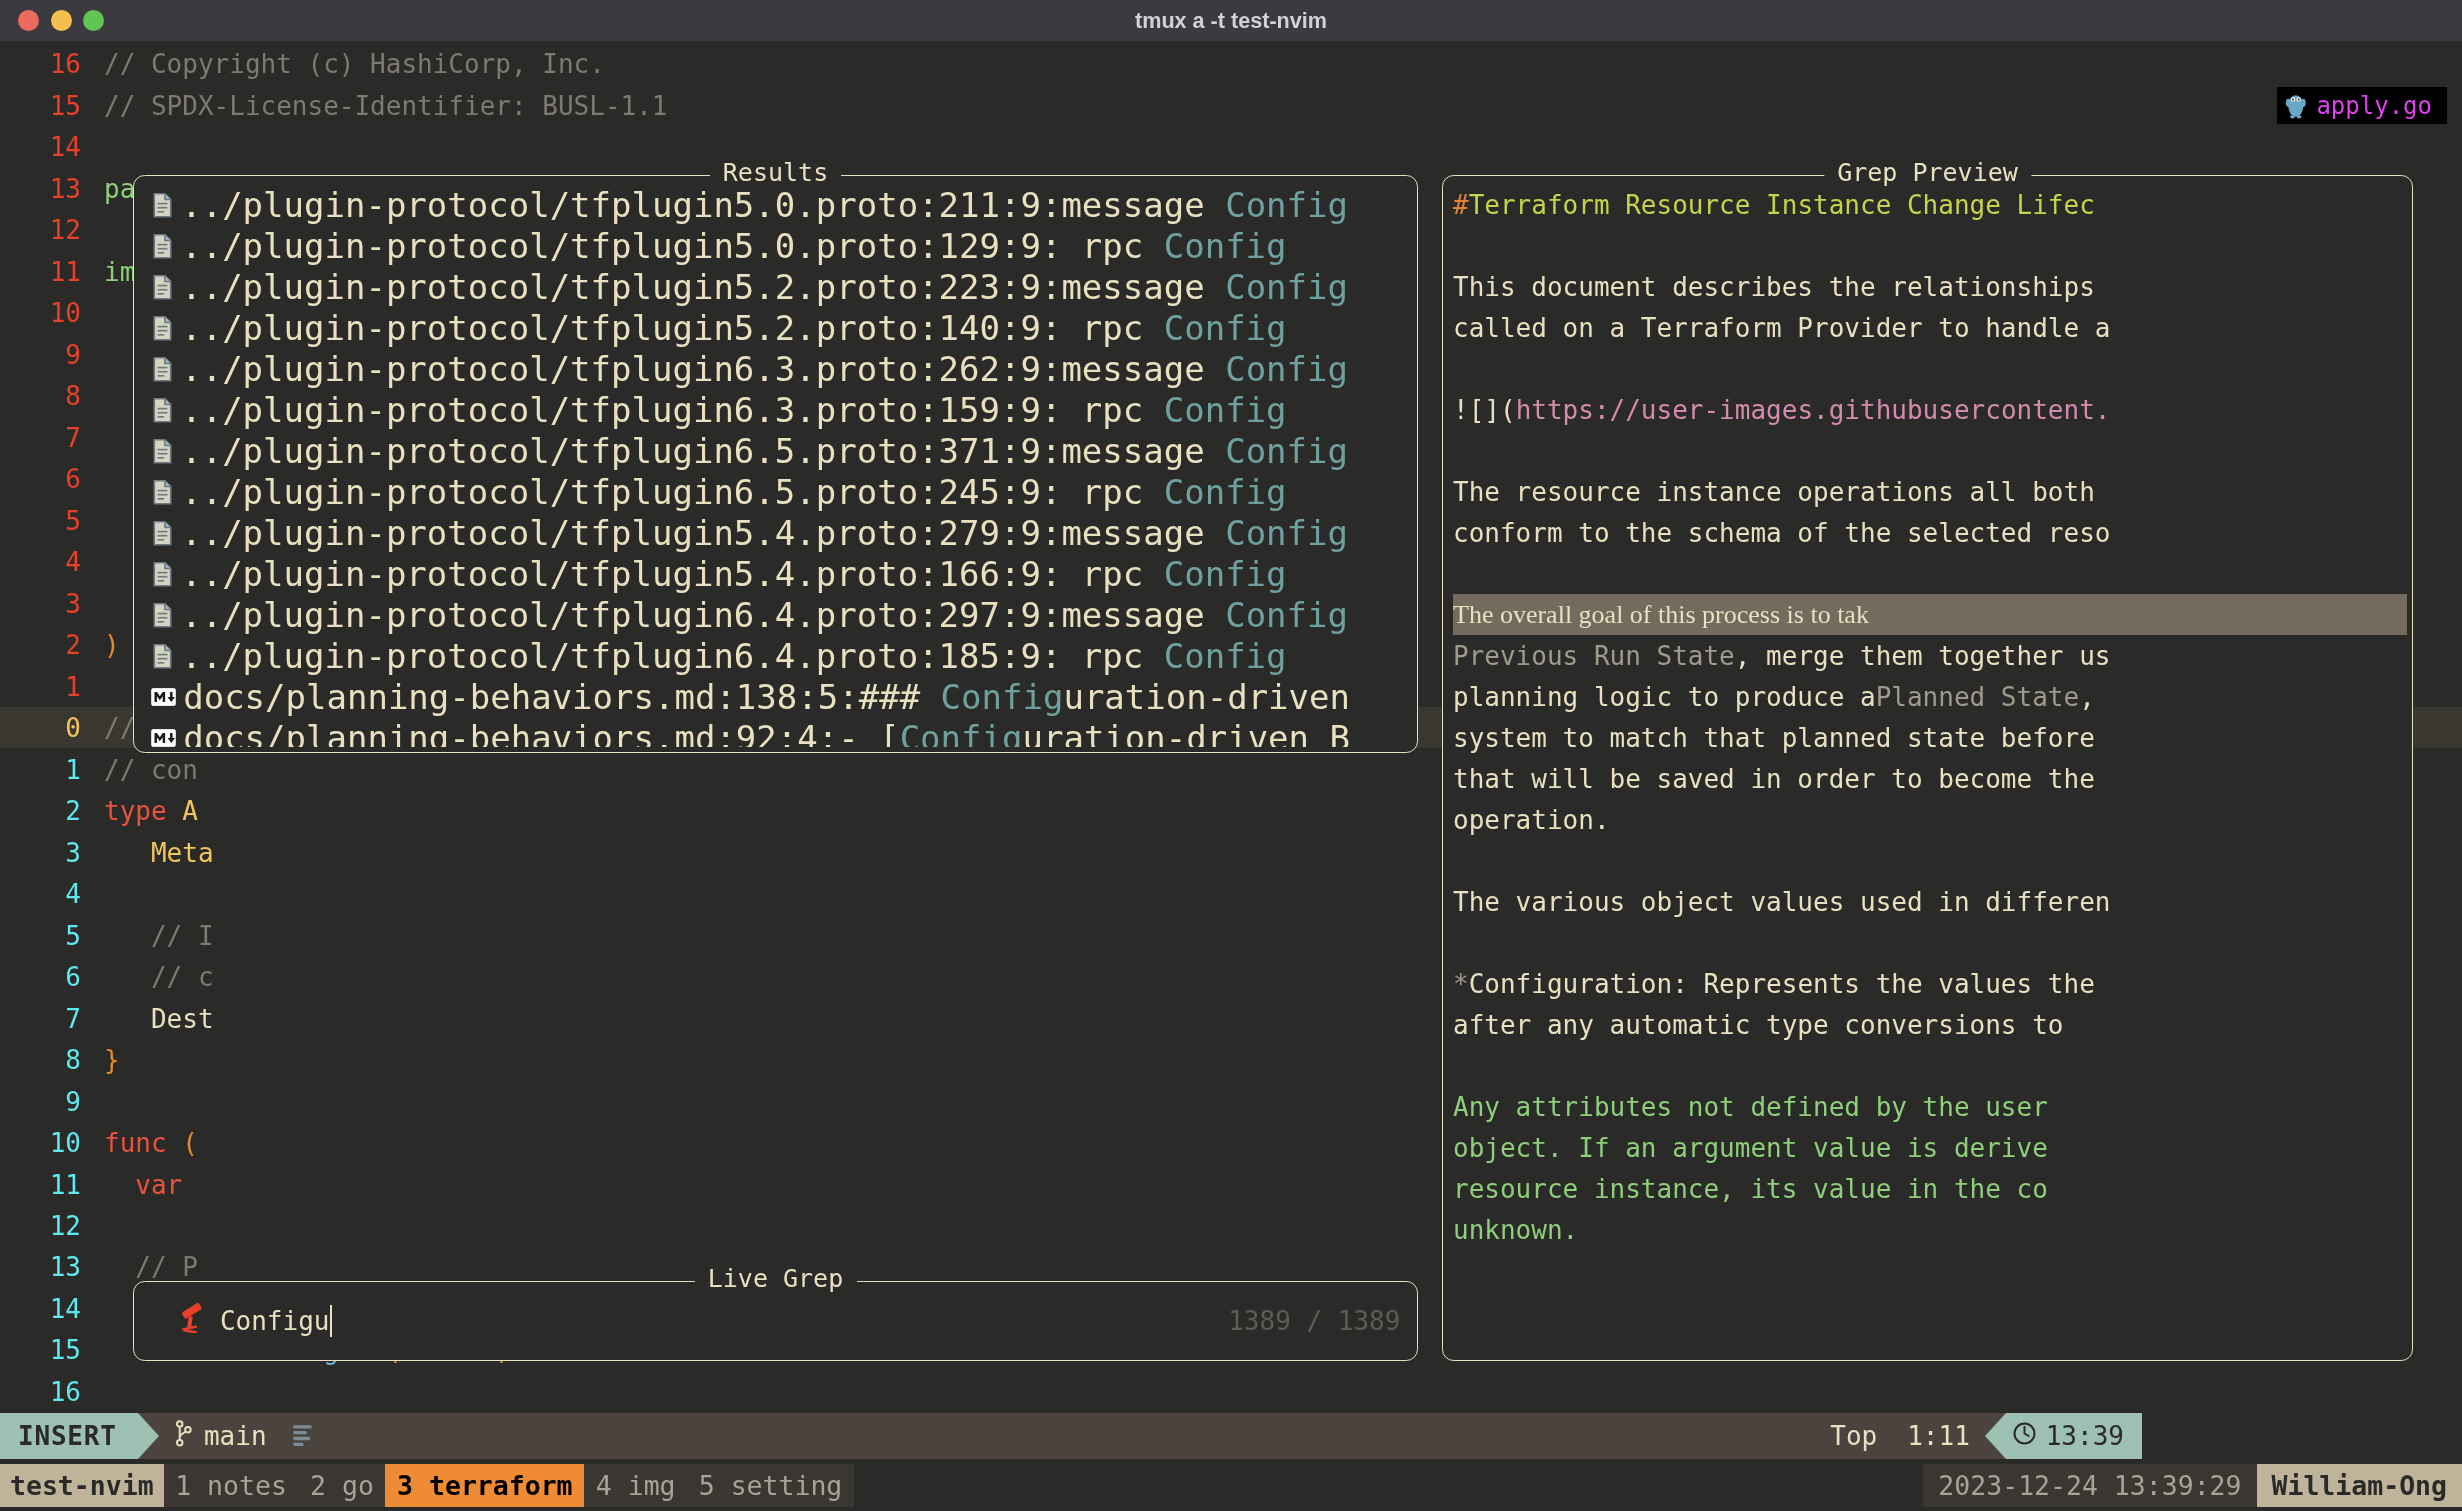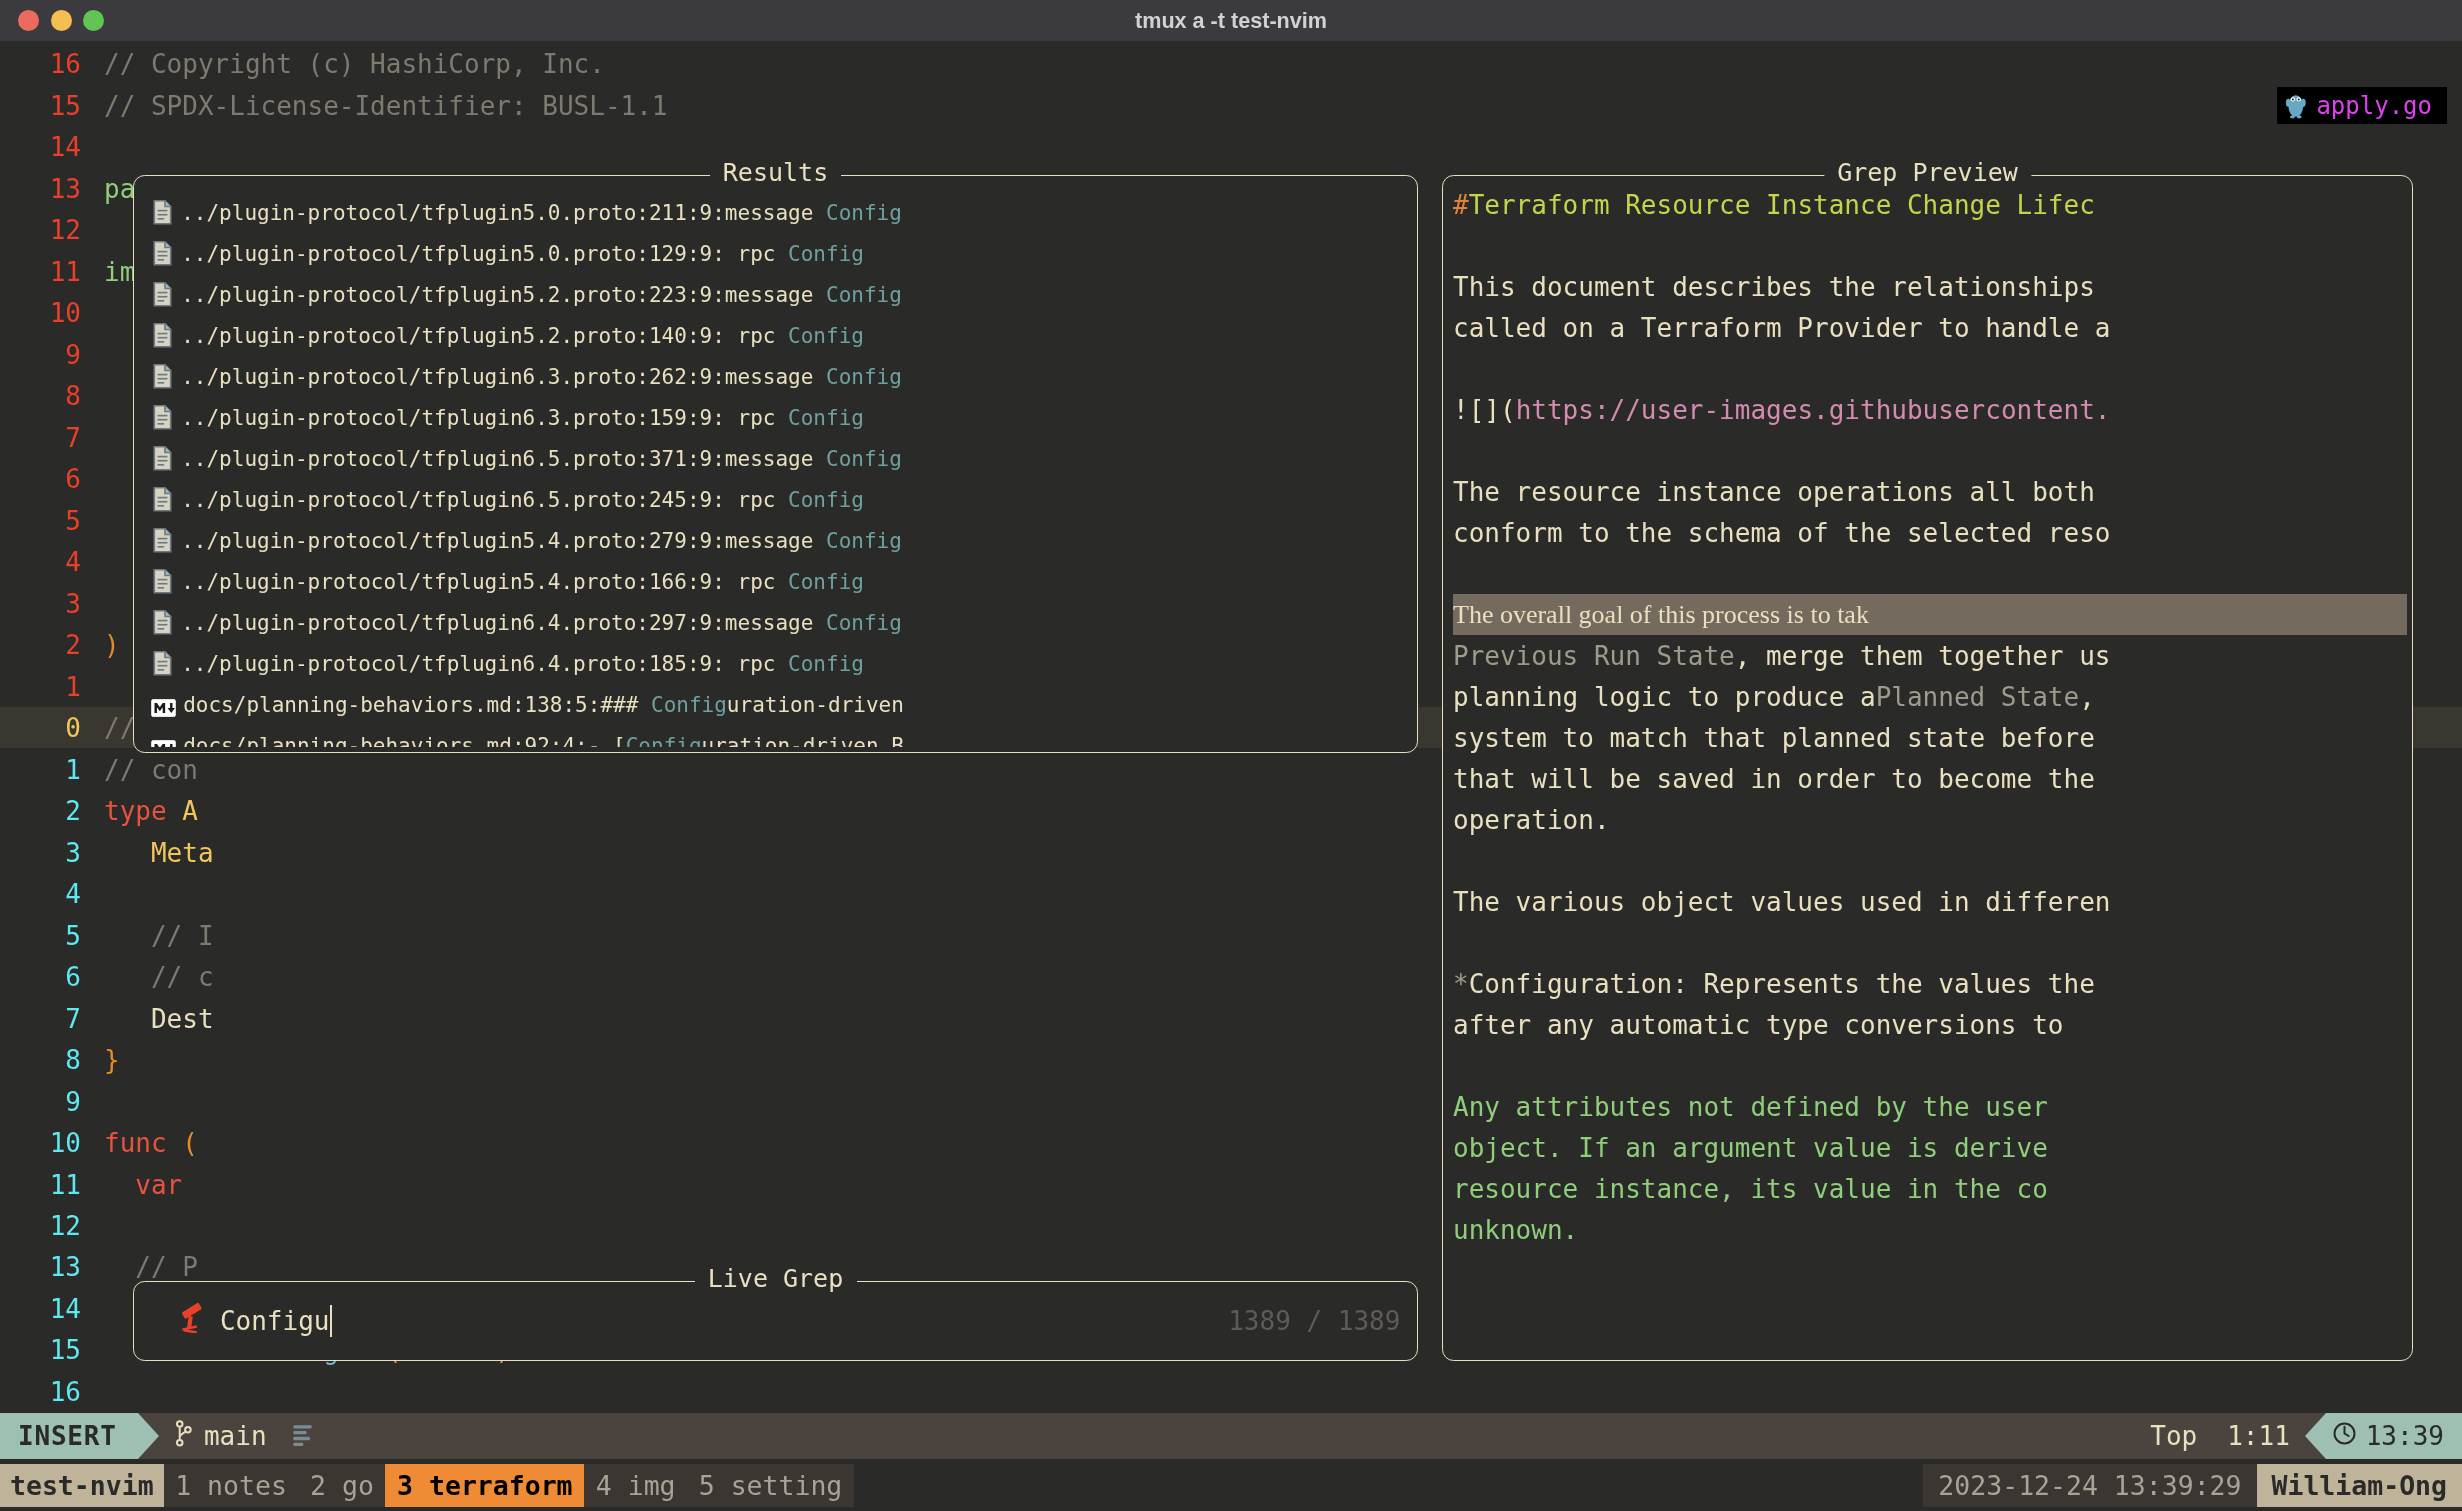--- a/index.html
+++ b/index.html
@@ -74,22 +74,22 @@
     background: #2a2a28; padding: 0 13.3px;
     color: #e9e0c0; font-size: 25px; white-space: nowrap;
   }
 
   #results-panel { left: 133px; top: 134px; width: 1285px; height: 578px; }
   #results-list {
     position: absolute; left: 1.7px; top: 8.3px; right: 11.6px; bottom: 5px;
     overflow: hidden;
   }
   .res-row {
-    height: 41px; display: flex; align-items: flex-end;
-    font-size: 21px; white-space: nowrap; overflow: hidden;
+    height: 41px; display: flex; align-items: center;
+    font-size: 34px; white-space: nowrap; overflow: hidden;
     padding-left: 11.6px;
   }
   .res-row .sel-arrow {
     width: 28px; color: #e8533f; font-size: 25px; flex: none;
     text-align: center; margin-left: -18px; margin-right: -6.6px;
   }
   .res-icon { flex: none; margin-right: 7.5px; display: flex; align-items: center; }
   .res-text { color: #e9e0c0; }
   .hl { color: #6fa0a0; }
 
@@ -124,21 +124,21 @@
   #buftab {
     position: absolute; right: 15px; top: 46px;
     background: #000000; display: flex; align-items: center;
     padding: 3.3px 15px 3.3px 8.3px; height: 37px;
   }
   #buftab .gopher { margin-right: 10px; display: flex; }
   #buftab .name { color: #e040f0; font-size: 24px; }
 
   
   #statusline {
-    position: absolute; left: 0; top: 1413px; width: 2462px; height: 46px;
+    position: absolute; left: 0; top: 1413px; width: 2142px; height: 46px;
     background: #4b443e; display: flex; align-items: center;
     font-size: 26px; color: #e9e0c0;
   }
   .sl-mode {
     background: #9ec0b2; color: #2a2a28; height: 46px;
     display: flex; align-items: center; padding: 0 21.6px 0 18px;
     font-weight: 700; letter-spacing: 0.8px;
   }
   .sl-arrow-r {
     width: 0; height: 0; flex: none;

